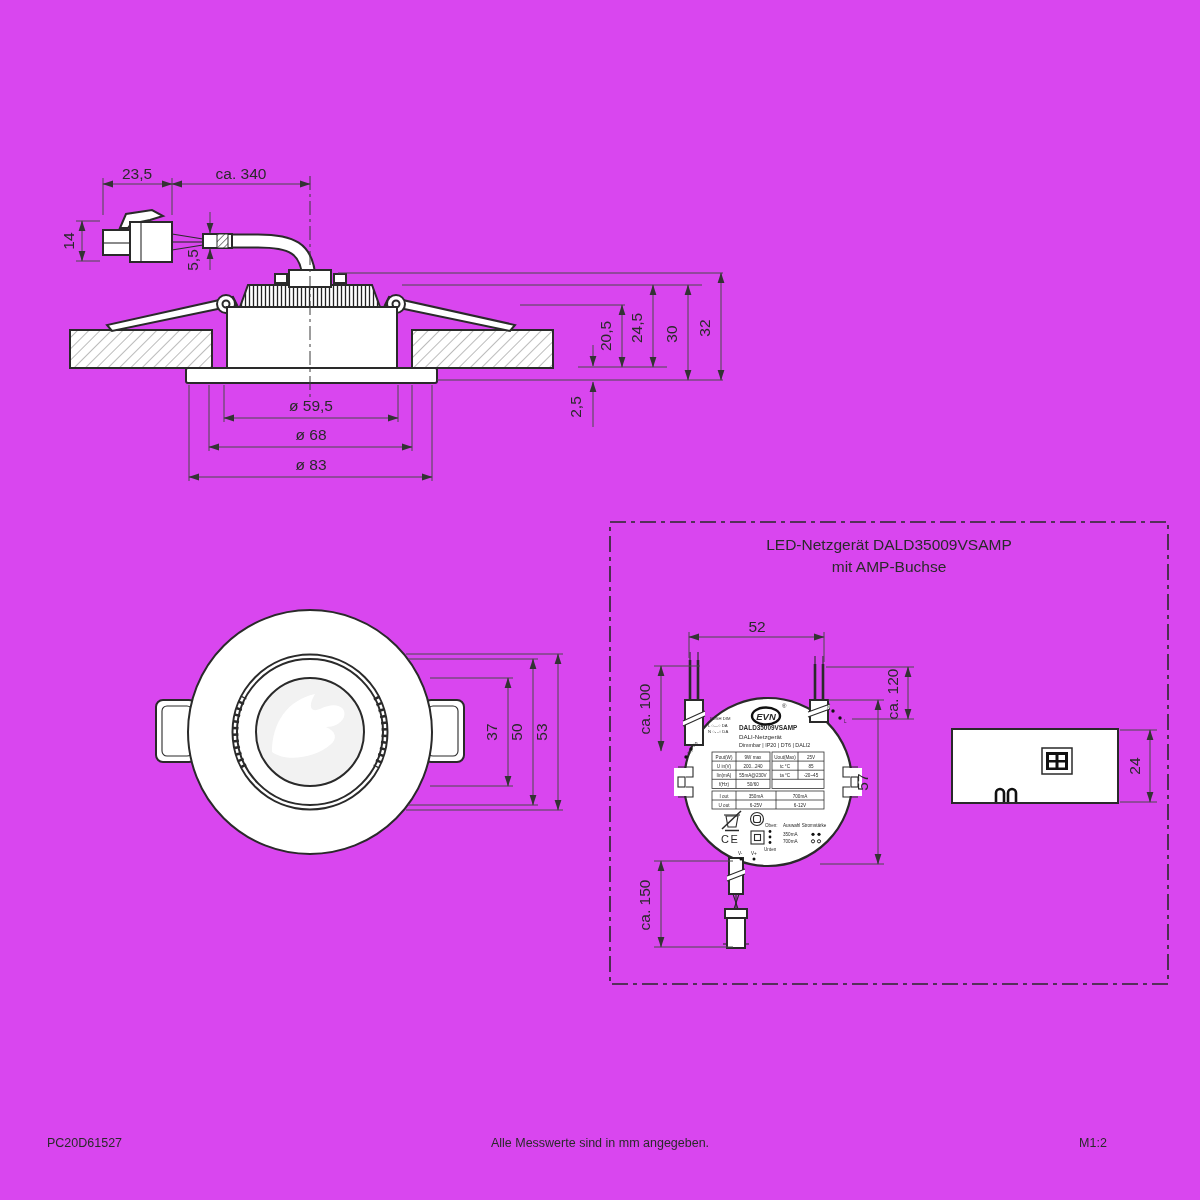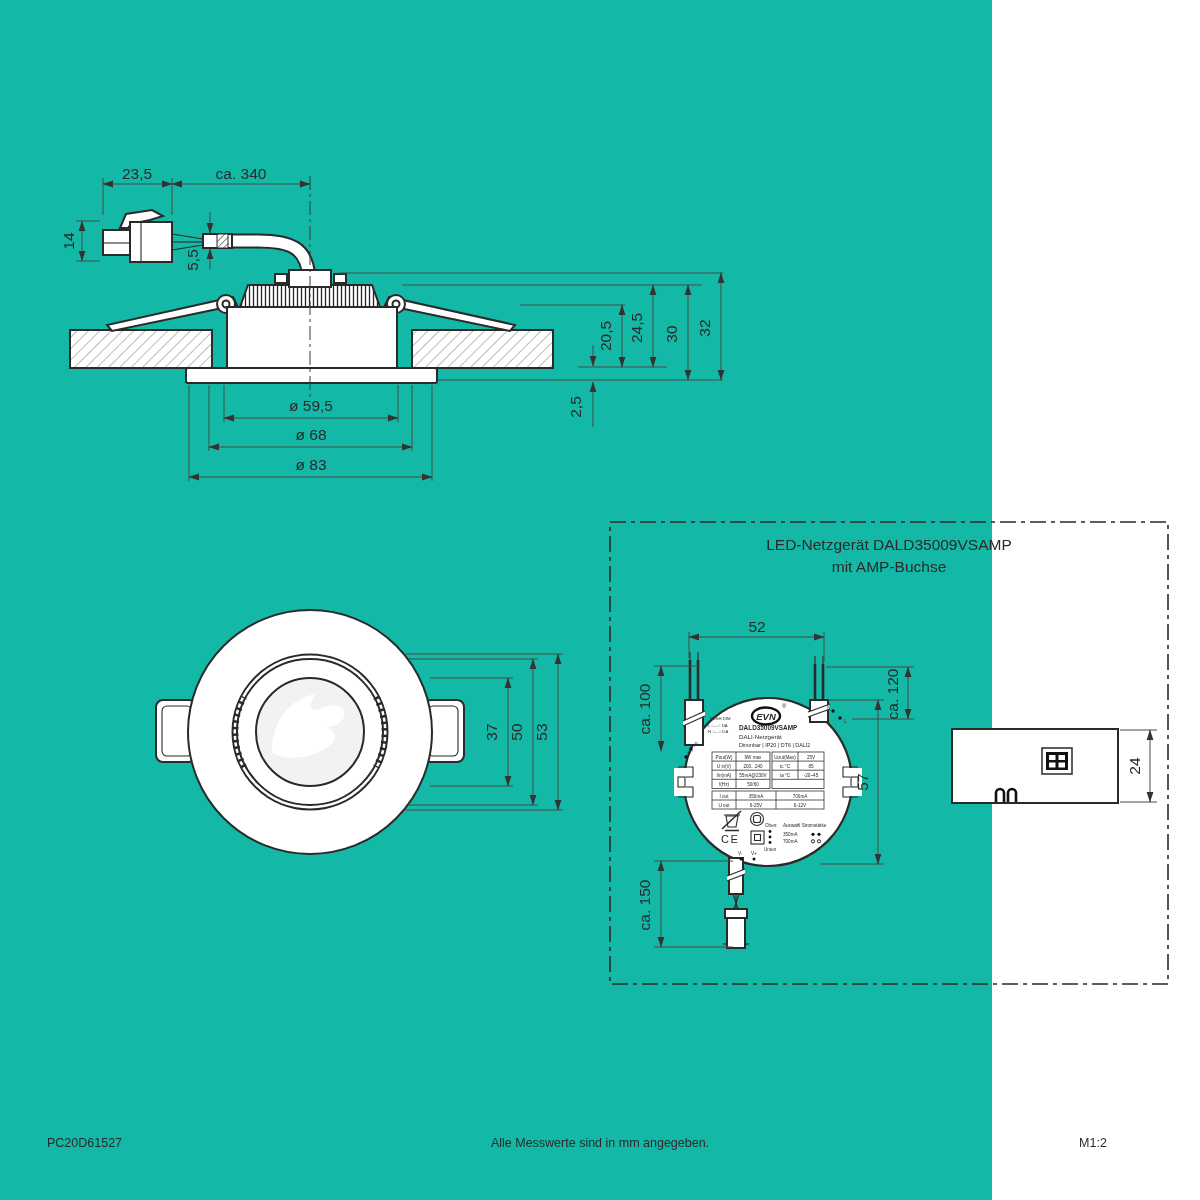--- a/index.html
+++ b/index.html
@@ -1,17 +1,17 @@
 <!DOCTYPE html>
 <html><head>
 <meta charset="utf-8">
 <style>
   html,body{margin:0;padding:0;background:#ffffff;width:1200px;height:1200px;}
   body{font-family:"Liberation Sans", sans-serif;}
-  #stage{position:relative;width:992px;height:1200px;background:#14b8a6;}
+  #stage{position:relative;width:1200px;height:1200px;background:#d946ef;}
   svg{position:absolute;left:0;top:0;}
   svg text{fill:#2a2a2a;font-family:"Liberation Sans", sans-serif;}
   .dim{stroke:#4a4a4a;stroke-width:1;fill:none;}
   .dimt{font-size:15.5px;}
   .obj{stroke:#2a2a2a;stroke-width:2;fill:#ffffff;}
   .objf{stroke:#2a2a2a;stroke-width:2;fill:none;}
   .thin{stroke:#2a2a2a;stroke-width:1.1;fill:none;}
   .micro{font-size:4.6px;}
 </style>
 </head>

